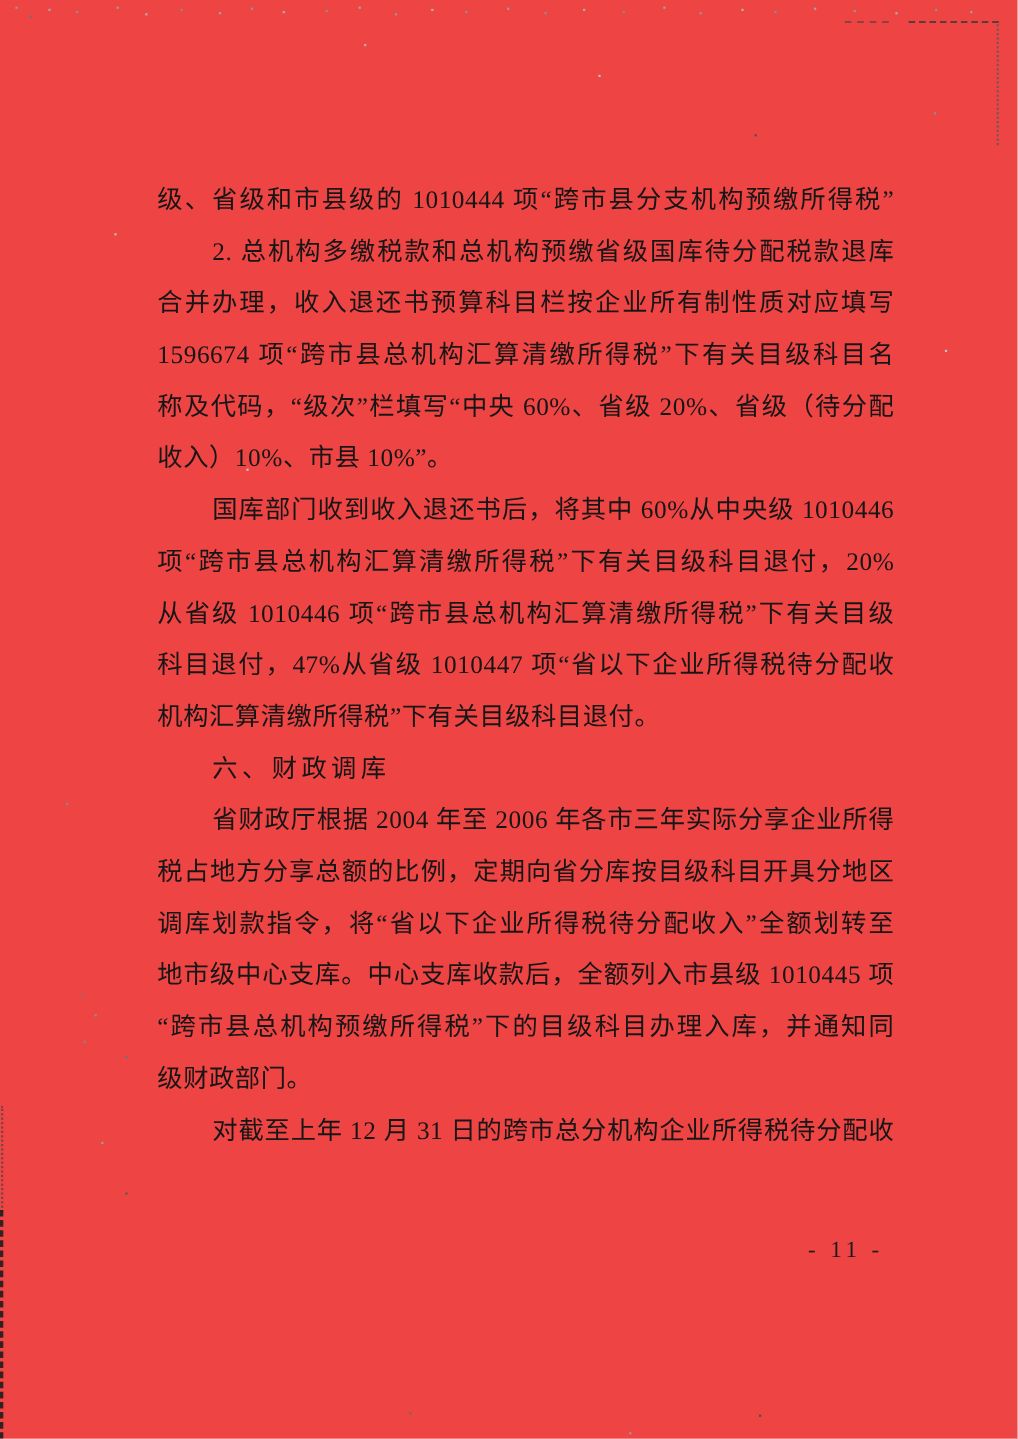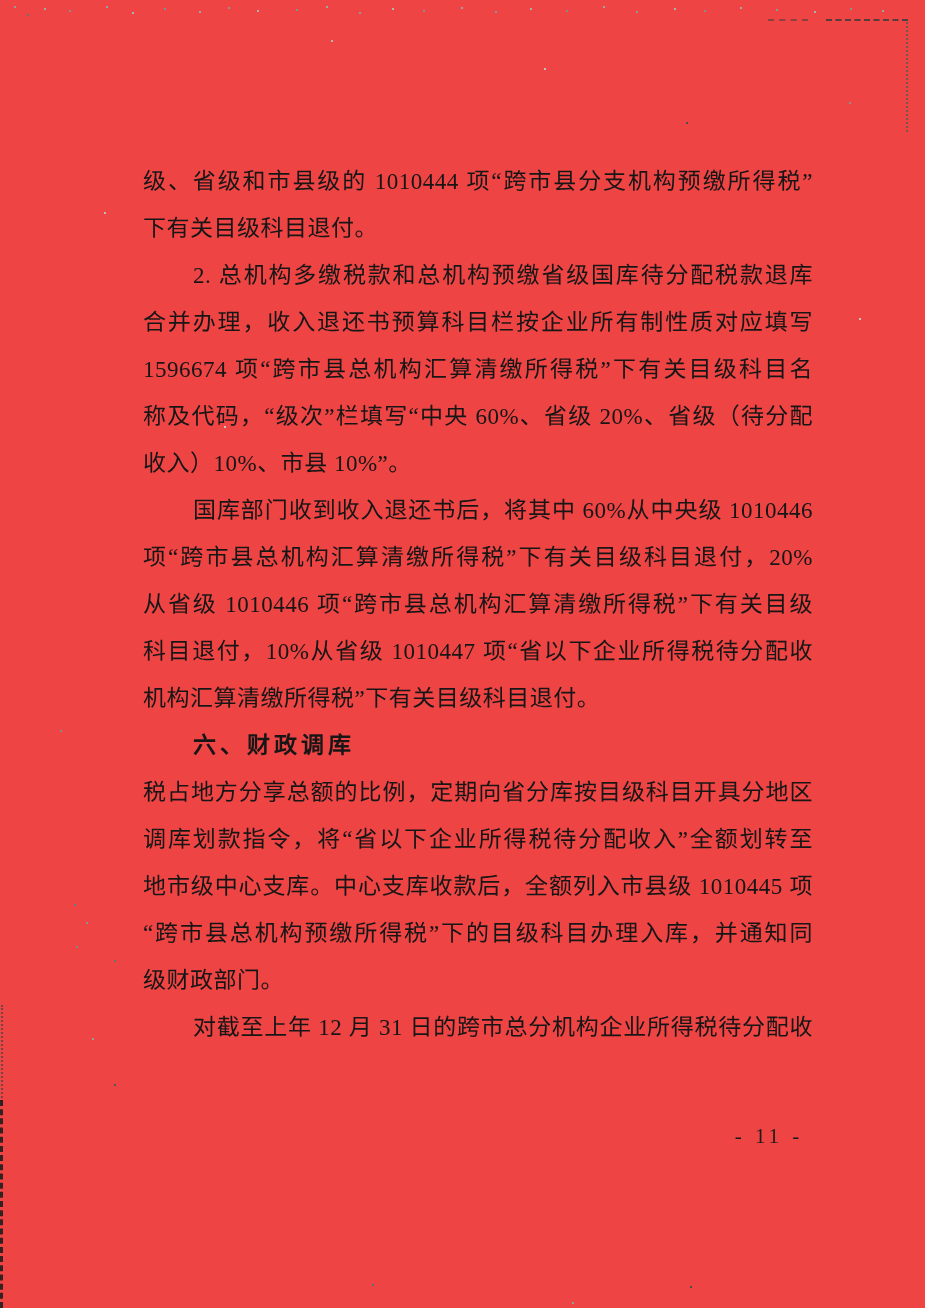--- a/index.html
+++ b/index.html
@@ -33,21 +33,21 @@
     white-space: pre-wrap;
   }
   .line.fill {
     text-align-last: justify;
     -moz-text-align-last: justify;
   }
   .line.indent {
     text-indent: 50px;
   }
   .line.bold {
-    font-weight: 700;
+    font-weight: 400;
     font-family: "Liberation Sans", "DejaVu Sans", sans-serif;
     letter-spacing: 4px;
   }
   .pagenum {
     position: absolute;
     left: 724px;
     top: 1124px;
     width: 90px;
     font-size: 21px;
     letter-spacing: 4px;
@@ -144,32 +144,32 @@
 
   <div class="noise"></div>
   <div class="dash-h seg1"></div>
   <div class="dash-h seg2"></div>
   <div class="dots-v-right"></div>
   <div class="dash-v-left-sparse"></div>
   <div class="dash-v-left-dense"></div>
 
   <div class="textblock">
       <div class="line fill">级、省级和市县级的 1010444 项“跨市县分支机构预缴所得税”</div>
-      <div class="line">下有关目级科目退付。</div>
       <div class="line indent fill">2. 总机构多缴税款和总机构预缴省级国库待分配税款退库</div>
       <div class="line fill">合并办理，收入退还书预算科目栏按企业所有制性质对应填写</div>
       <div class="line fill">1596674 项“跨市县总机构汇算清缴所得税”下有关目级科目名</div>
       <div class="line fill">称及代码，“级次”栏填写“中央 60%、省级 20%、省级（待分配</div>
       <div class="line">收入）10%、市县 10%”。</div>
       <div class="line indent fill">国库部门收到收入退还书后，将其中 60%从中央级 1010446</div>
       <div class="line fill">项“跨市县总机构汇算清缴所得税”下有关目级科目退付，20%</div>
       <div class="line fill">从省级 1010446 项“跨市县总机构汇算清缴所得税”下有关目级</div>
-      <div class="line fill">科目退付，10%从省级 1010447 项“省以下企业所得税待分配收</div>
+      <div class="line fill">科目退付，47%从省级 1010447 项“省以下企业所得税待分配收</div>
       <div class="line">机构汇算清缴所得税”下有关目级科目退付。</div>
       <div class="line indent bold">六、财政调库</div>
+      <div class="line indent fill">省财政厅根据 2004 年至 2006 年各市三年实际分享企业所得</div>
       <div class="line fill">税占地方分享总额的比例，定期向省分库按目级科目开具分地区</div>
       <div class="line fill">调库划款指令，将“省以下企业所得税待分配收入”全额划转至</div>
       <div class="line fill">地市级中心支库。中心支库收款后，全额列入市县级 1010445 项</div>
       <div class="line fill">“跨市县总机构预缴所得税”下的目级科目办理入库，并通知同</div>
       <div class="line">级财政部门。</div>
       <div class="line indent fill">对截至上年 12 月 31 日的跨市总分机构企业所得税待分配收</div>
     </div>
 
   <div class="pagenum">- 11 -</div>
 

